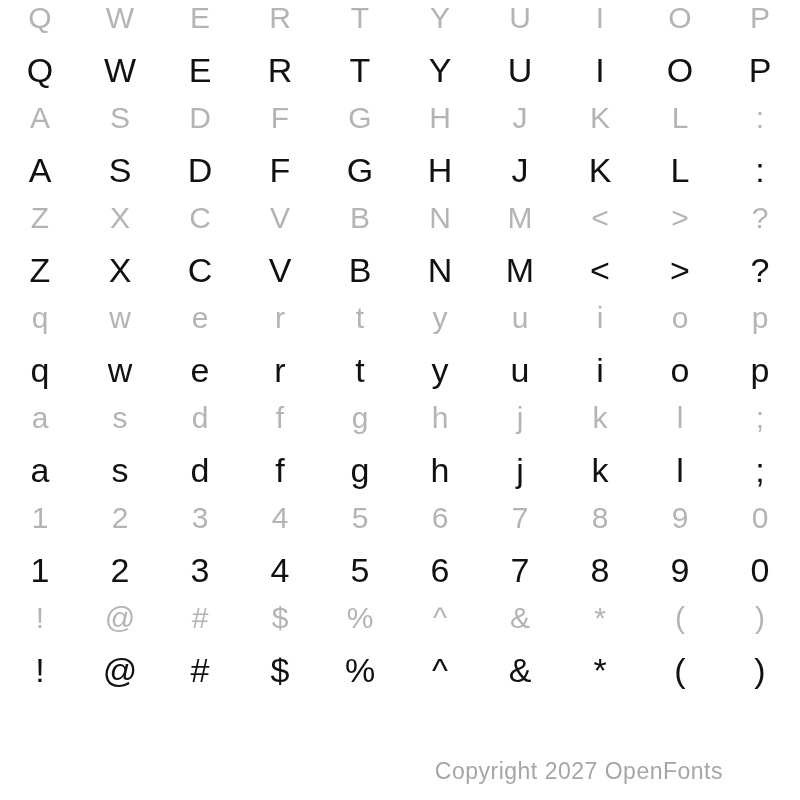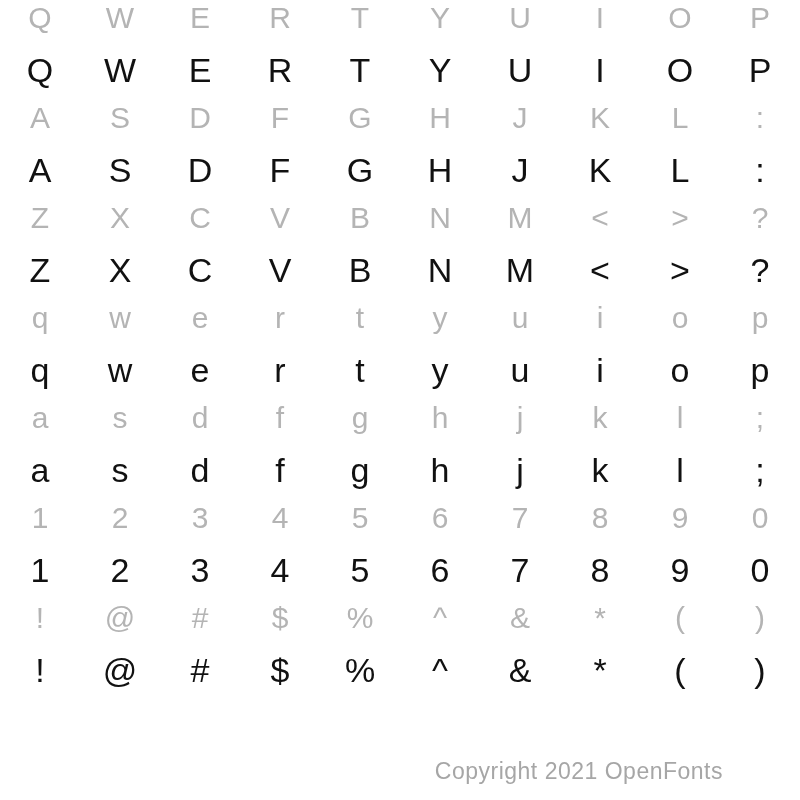--- a/index.html
+++ b/index.html
@@ -221,13 +221,13 @@
       <span class="cell" style="color: rgb(17, 17, 17);">$</span>
       <span class="cell" style="color: rgb(17, 17, 17);">%</span>
       <span class="cell" style="color: rgb(17, 17, 17);">^</span>
       <span class="cell" style="color: rgb(17, 17, 17);">&amp;</span>
       <span class="cell" style="color: rgb(17, 17, 17);">*</span>
       <span class="cell" style="color: rgb(17, 17, 17);">(</span>
       <span class="cell" style="color: rgb(17, 17, 17);">)</span>
     </div>
   </div>
 
-<div class="copyright" style="color: rgb(166, 166, 166);">Copyright 2021 OpenFonts</div>
+<div class="copyright" style="color: rgb(166, 166, 166);">Copyright 2027 OpenFonts</div>
 
 </body></html>

